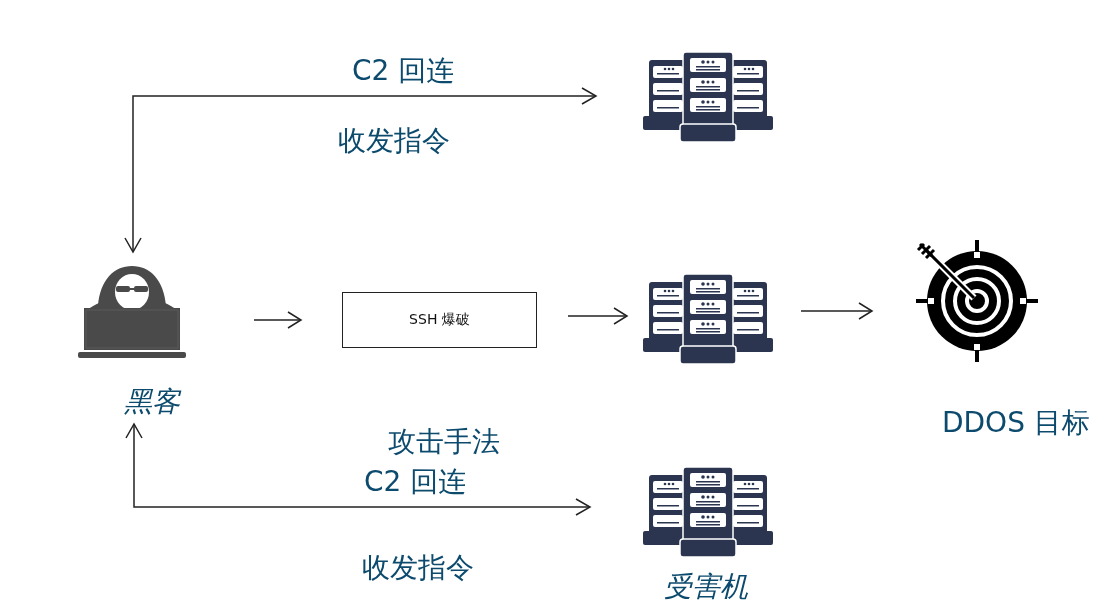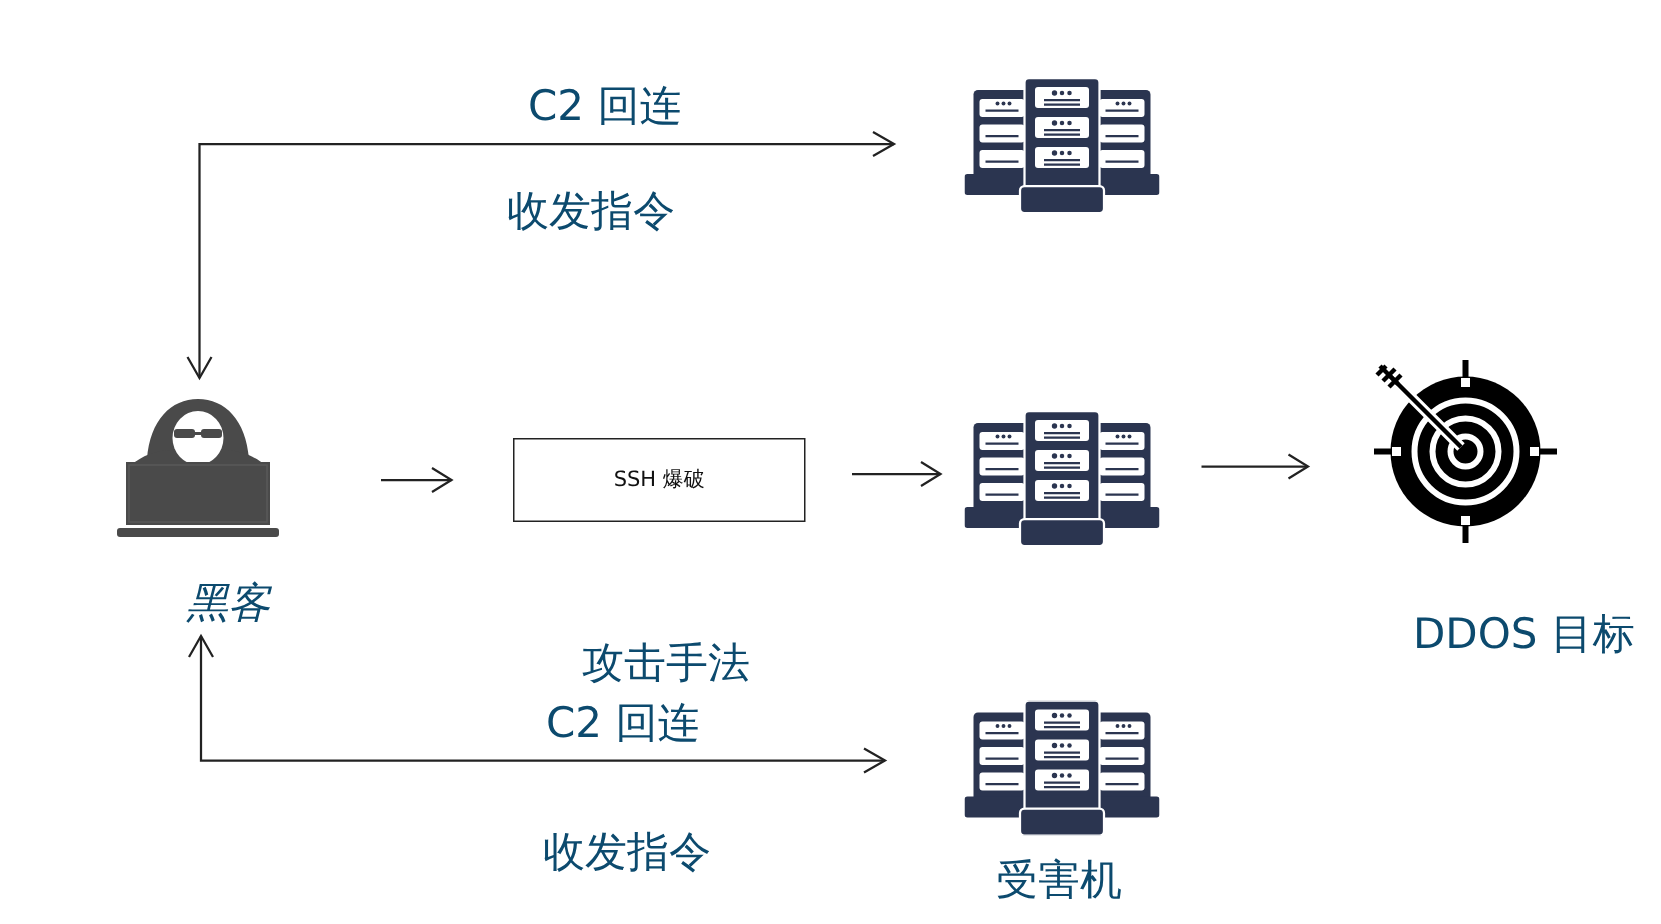--- a/index.html
+++ b/index.html
@@ -207,21 +207,21 @@
       <rect x="94" y="38" width="22" height="1.5"></rect>
       <rect x="94" y="55" width="22" height="1.5"></rect>
     <circle cx="22" cy="17" r="1.3"></circle>
       <circle cx="26" cy="17" r="1.3"></circle>
       <circle cx="30" cy="17" r="1.3"></circle>
     <circle cx="102" cy="17" r="1.3"></circle>
       <circle cx="106" cy="17" r="1.3"></circle>
       <circle cx="110" cy="17" r="1.3"></circle>
   </g>
 </svg>
-<div class="label" style="left:664px; top:568px;">受害机</div>
+<div class="label" style="left:664px; top:568px;font-style:italic;">受害机</div>
 
 <svg class="icon" style="left:912px; top:236px;" width="130" height="130" viewBox="0 0 130 130">
   <g stroke="#000" stroke-width="4" fill="none">
     <line x1="65" y1="4" x2="65" y2="20"></line>
     <line x1="65" y1="110" x2="65" y2="126"></line>
     <line x1="4" y1="65" x2="20" y2="65"></line>
     <line x1="110" y1="65" x2="126" y2="65"></line>
   </g>
   <circle cx="65" cy="65" r="50" fill="#000"></circle>
   <circle cx="65" cy="65" r="34" fill="none" stroke="#fff" stroke-width="4"></circle>

